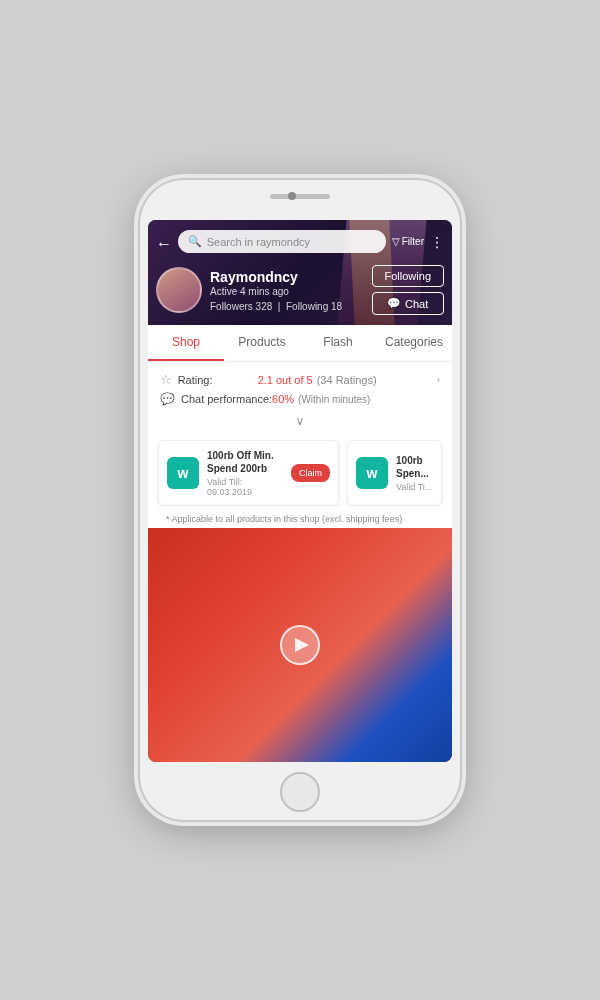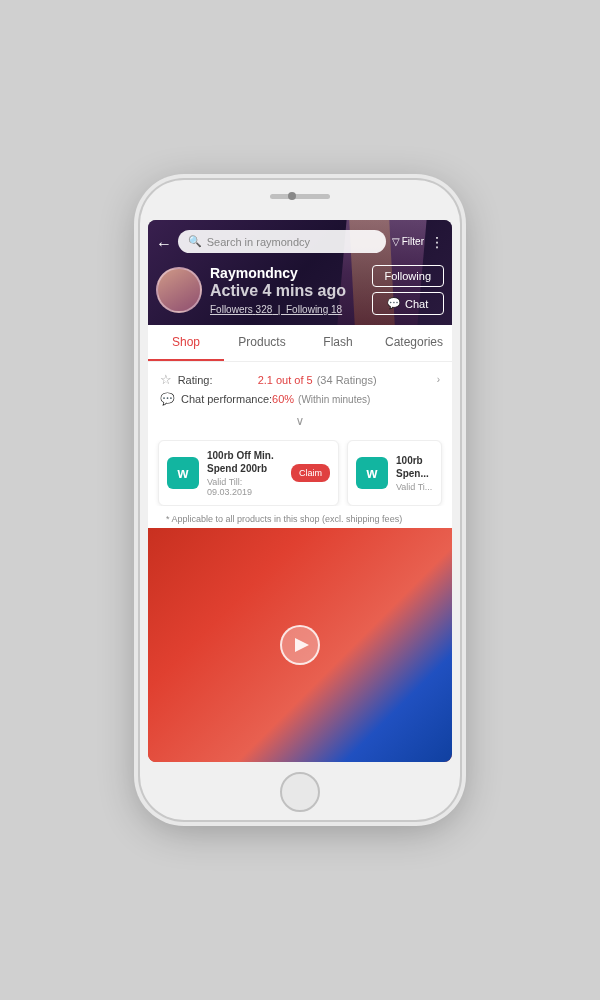--- a/index.html
+++ b/index.html
@@ -206,31 +206,29 @@
       color: white;
     }
 
     .profile-name {
       font-size: 14px;
       font-weight: 600;
       color: white;
     }
 
     .profile-status {
-      font-size: 16px;
+      font-size: 10px;
       color: rgba(255,255,255,0.8);
       margin-top: 1px;
-      font-weight: bold;
     }
 
     .profile-followers {
       font-size: 10px;
       color: rgba(255,255,255,0.8);
       margin-top: 4px;
-      text-decoration: underline;
     }
 
     .profile-actions {
       display: flex;
       flex-direction: column;
       gap: 5px;
       flex-shrink: 0;
     }
 
     .following-btn {

